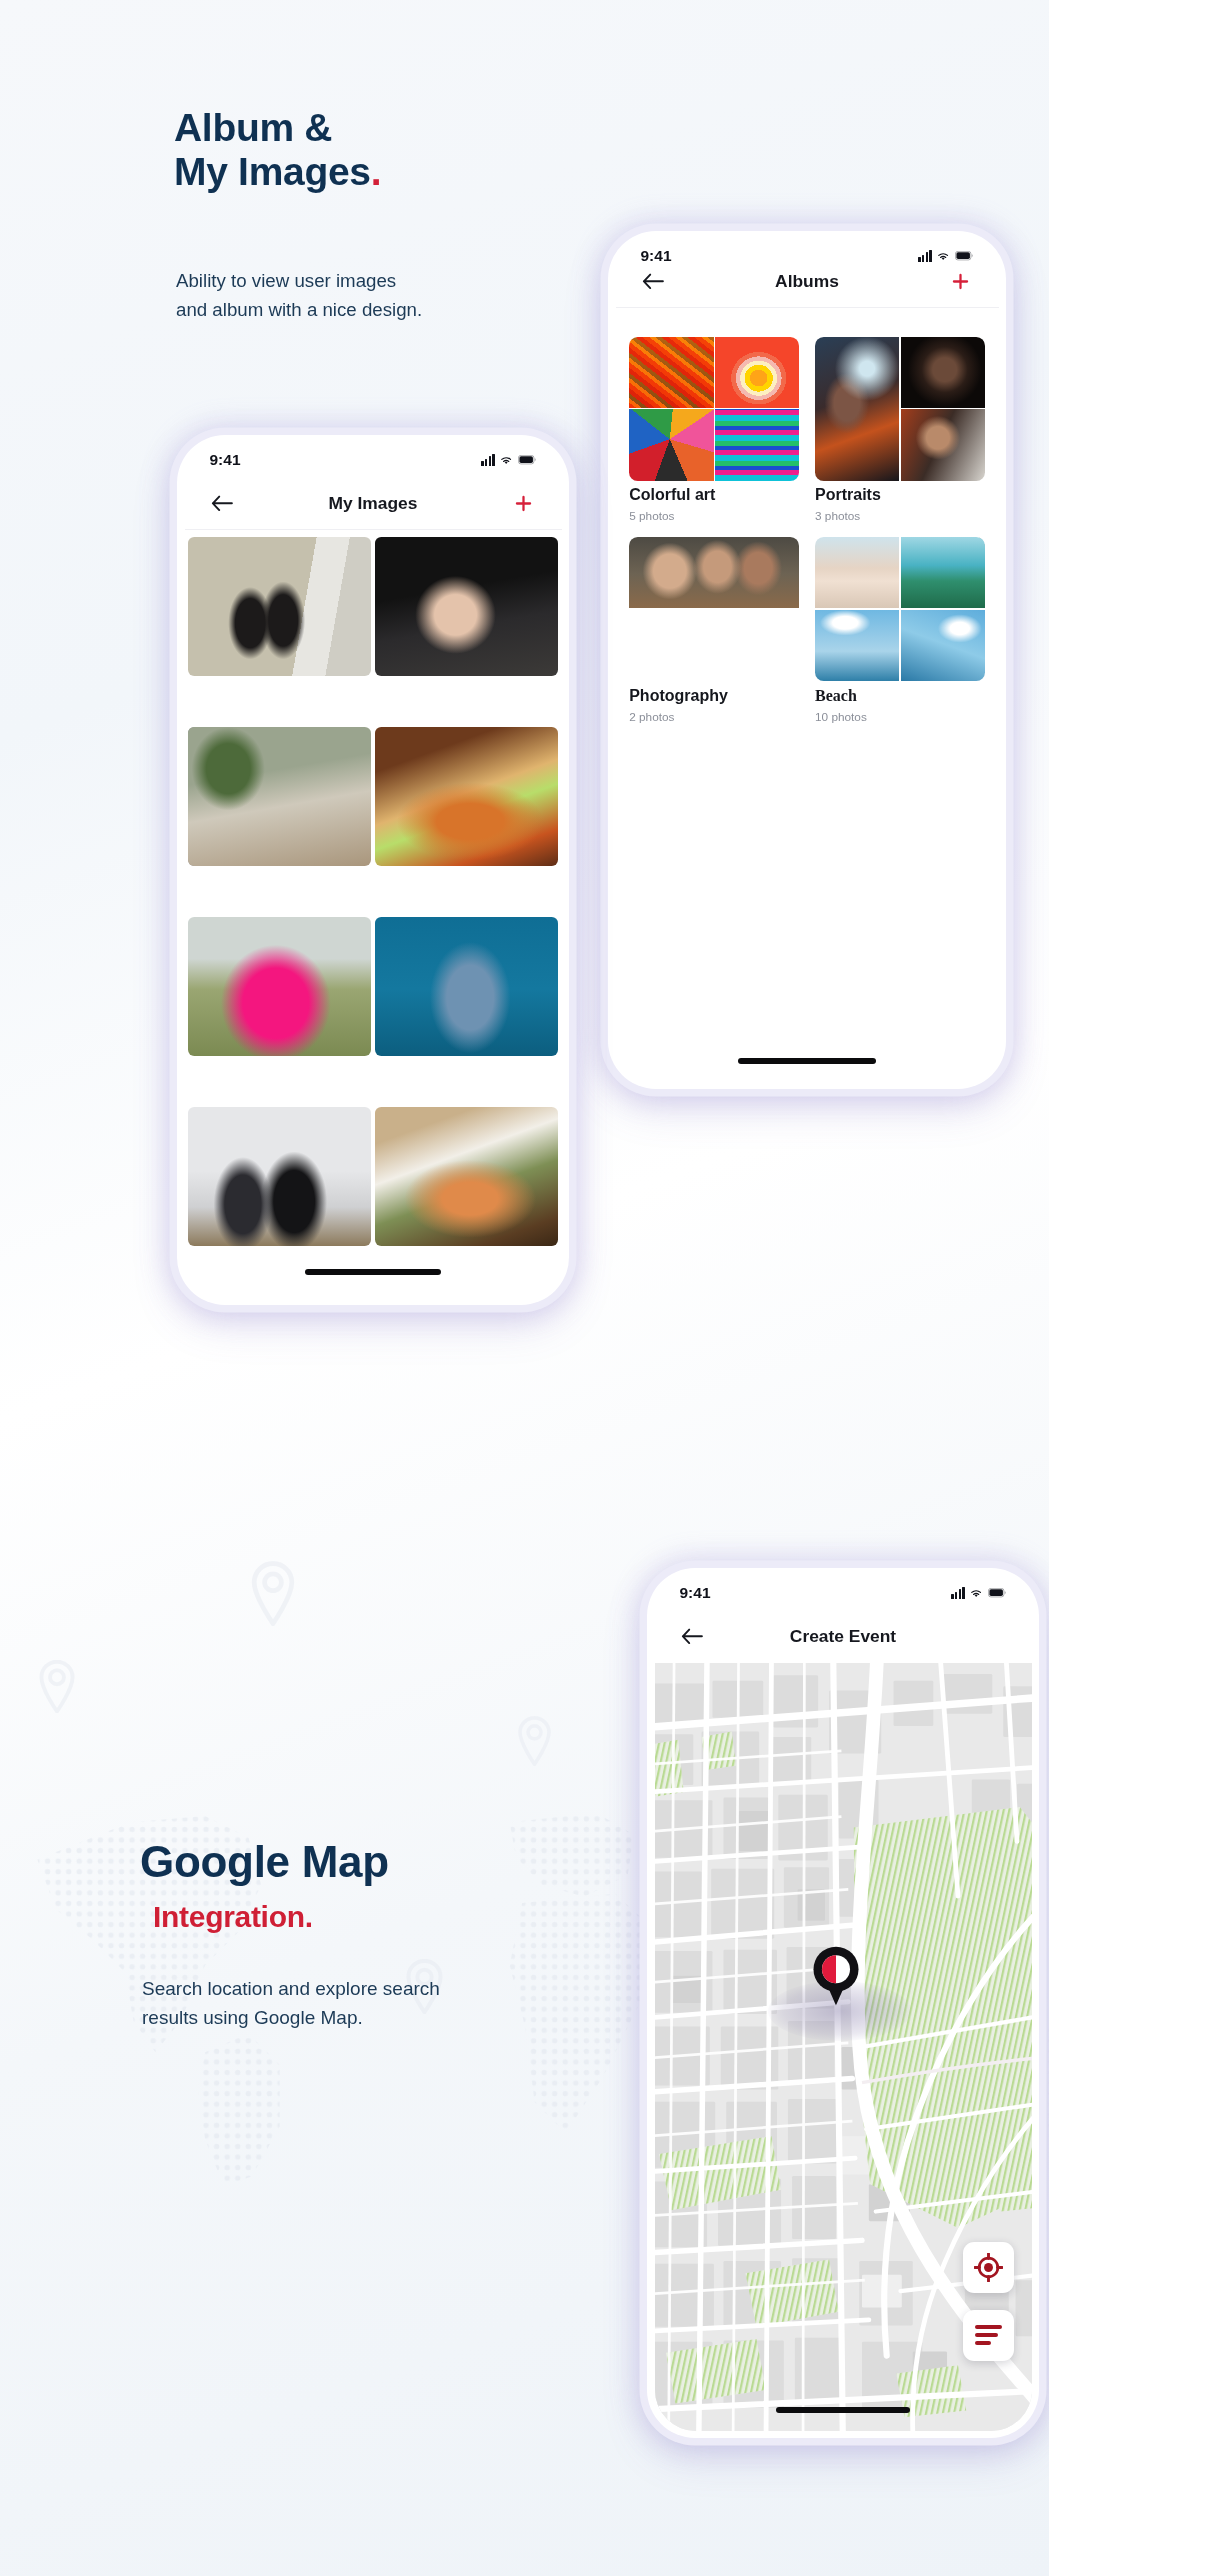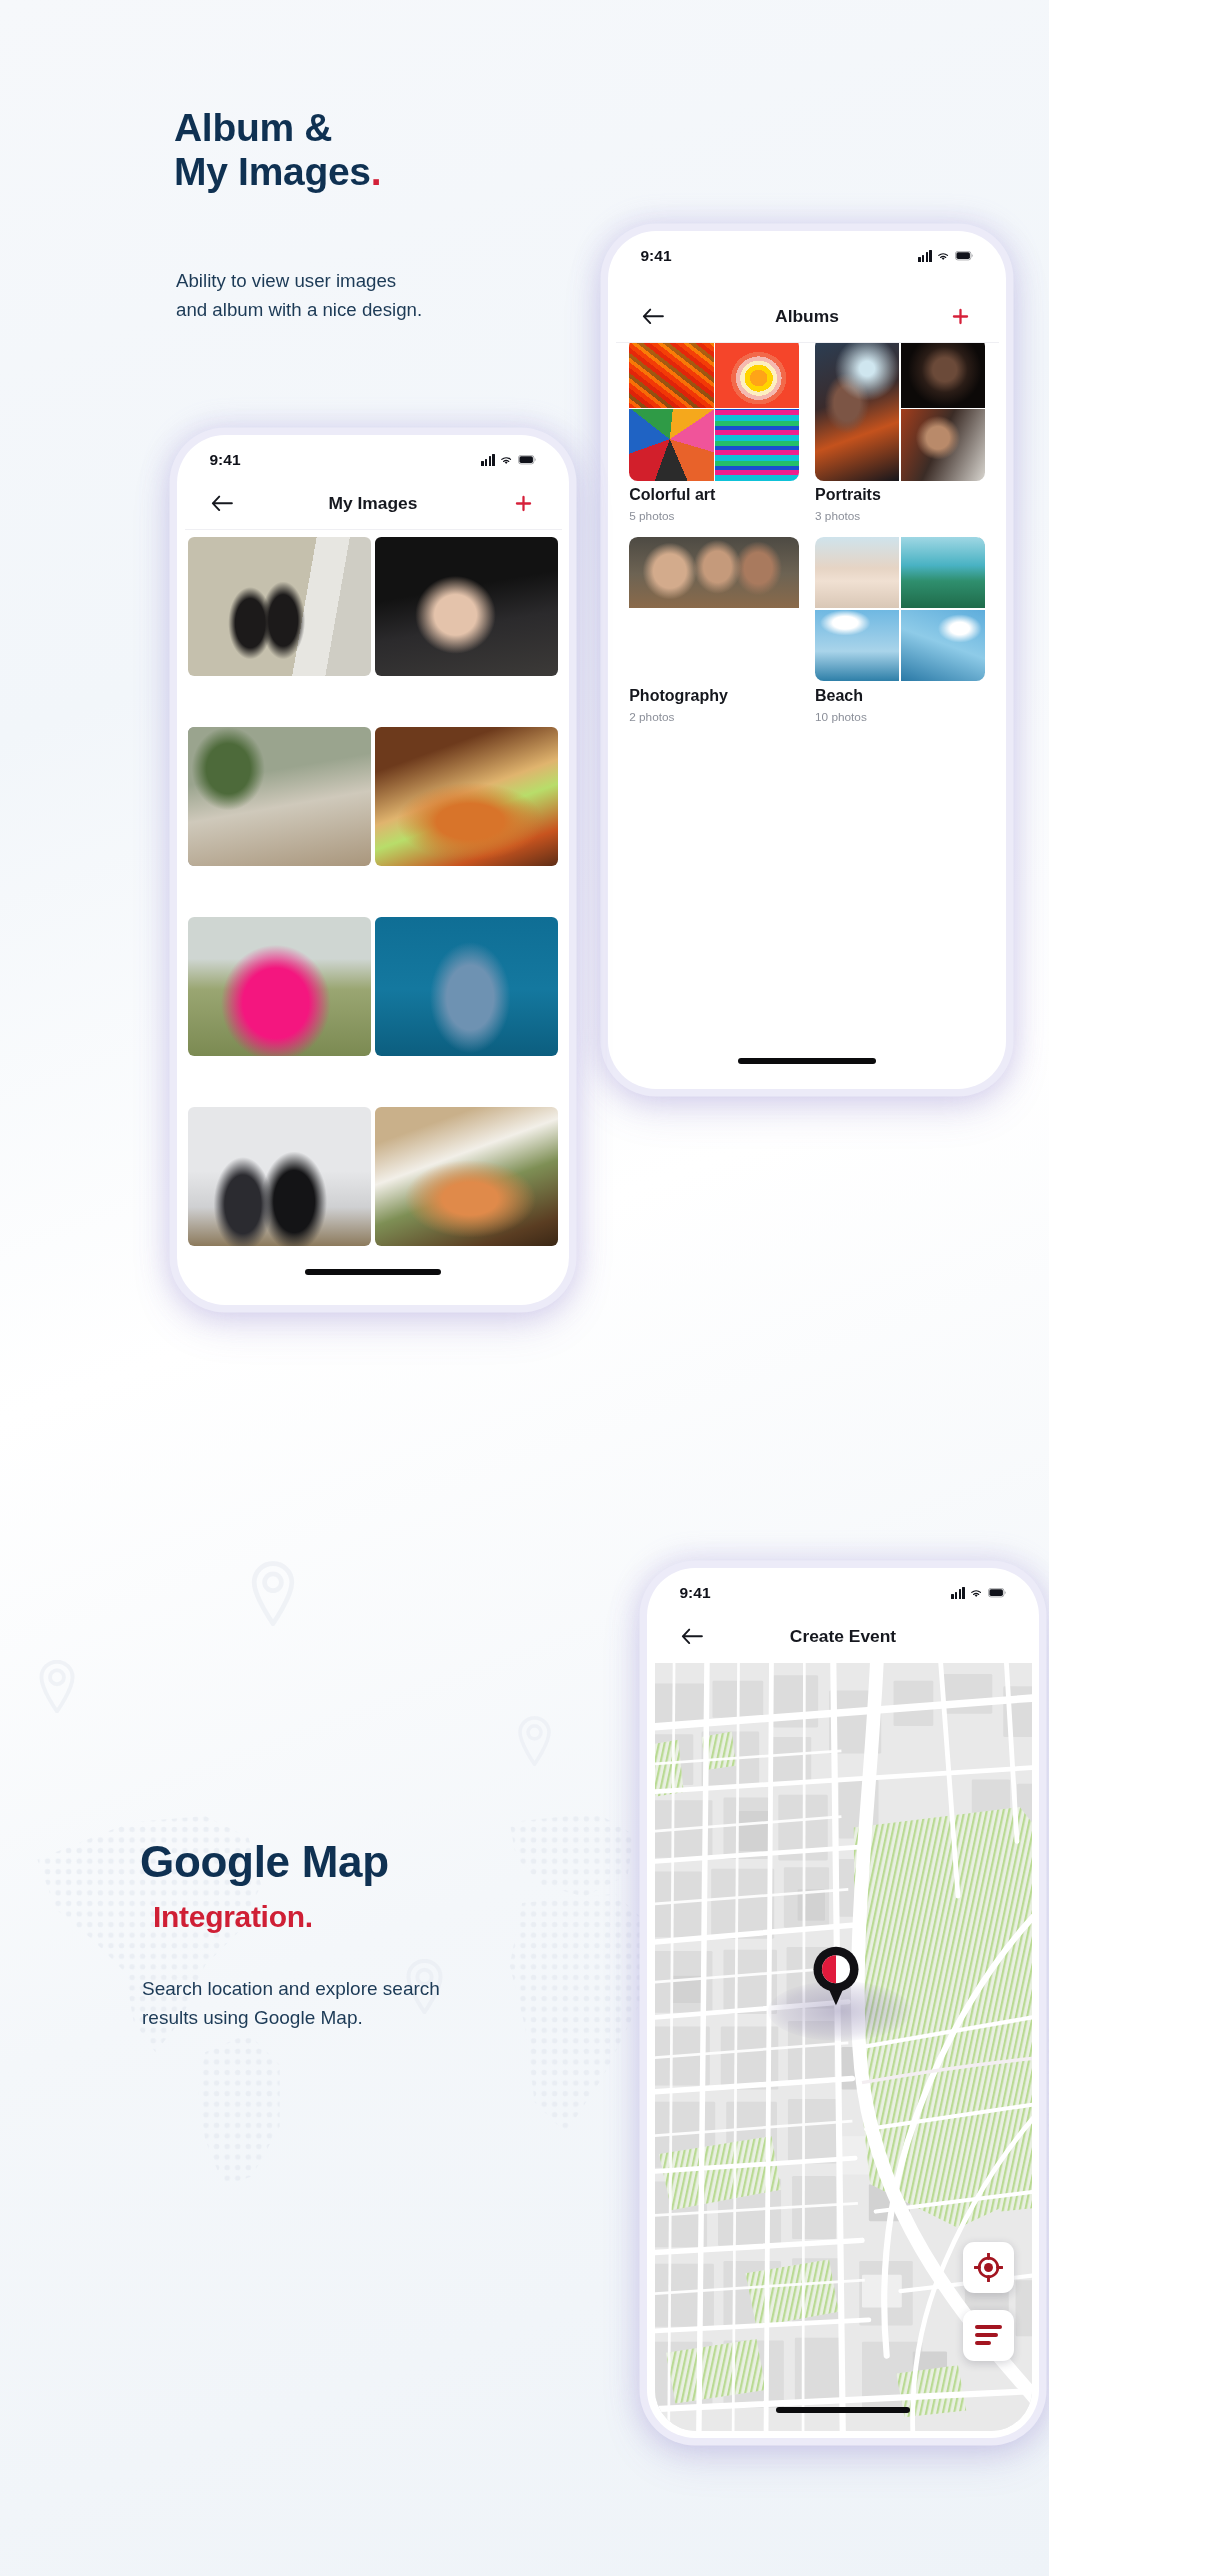--- a/index.html
+++ b/index.html
@@ -239,21 +239,21 @@
           <span class="batt">
             <svg width="18.7" height="9.3" viewBox="0 0 30 15">
                 <rect x="0.6" y="0.6" width="25" height="13.8" rx="4" fill="none" stroke="#10121a" stroke-width="1.2" opacity=".45"></rect>
                 <rect x="2.2" y="2.2" width="21.8" height="10.6" rx="2.8" fill="#10121a"></rect>
                 <path d="M27 5.2v4.6a2.6 2.6 0 0 0 0-4.6z" fill="#10121a" opacity=".45"></path>
               </svg>
           </span>
         </span>
       </div>
 
-      <div class="navbar" style="top:52px; height:52px; padding:0 21px;">
+      <div class="navbar" style="top:17px; height:52px; padding:0 21px;">
         <div class="nav-back" style="width:34px;">
           <svg width="22.4" height="18.7" viewBox="0 0 30 24">
               <path d="M11 3L2.5 12 11 21M2.5 12H28" fill="none" stroke="#16181f" stroke-width="2.6" stroke-linecap="round" stroke-linejoin="round"></path>
             </svg>
         </div>
         <div class="nav-title" style="font-size:17.4px;">Albums</div>
         <div class="nav-add" style="width:34px;">
           <svg width="21" height="21" viewBox="0 0 24 24">
               <path d="M12 4.5v15M4.5 12h15" fill="none" stroke="#d6203a" stroke-width="2.6" stroke-linecap="round"></path>
             </svg>
@@ -318,21 +318,21 @@
             <div style="background:
               linear-gradient(180deg,#9fd7e4 0%, #49b2c3 40%, #2f8f6e 62%, #1f6b4a 100%),
               repeating-linear-gradient(62deg, rgba(20,70,40,.35) 0 1.9px, rgba(0,0,0,0) 1.9px 6.8px);"></div>
             <div style="background:
               radial-gradient(ellipse 30% 18% at 36% 18%, #ffffff 0 50%, rgba(255,255,255,0) 100%),
               linear-gradient(180deg,#6fb8e2 0%, #a9d4ea 58%, #2e7fa8 100%);"></div>
             <div style="background:
               radial-gradient(ellipse 26% 20% at 70% 26%, #ffffff 0 44%, rgba(255,255,255,0) 100%),
               linear-gradient(200deg,#5eaddc 0%, #8ecbe8 48%, #2a79a6 100%);"></div>
           </div>
-          <div class="album-name" style="font-size:16px;">Beach</div>
+          <div class="album-name" style="font-size:16px;font-family:Liberation Serif, serif;">Beach</div>
           <div class="album-count" style="font-size:11.8px;">10 photos</div>
         </div>
       </div>
 
       <div class="home-ind" style="bottom:17.4px; width:138px; height:6.2px;"></div>
     </div>
   </div>
 
   <div class="phone" style="left:177px; top:435px; width:392px; height:870px;">
     <div class="phone-inner">

